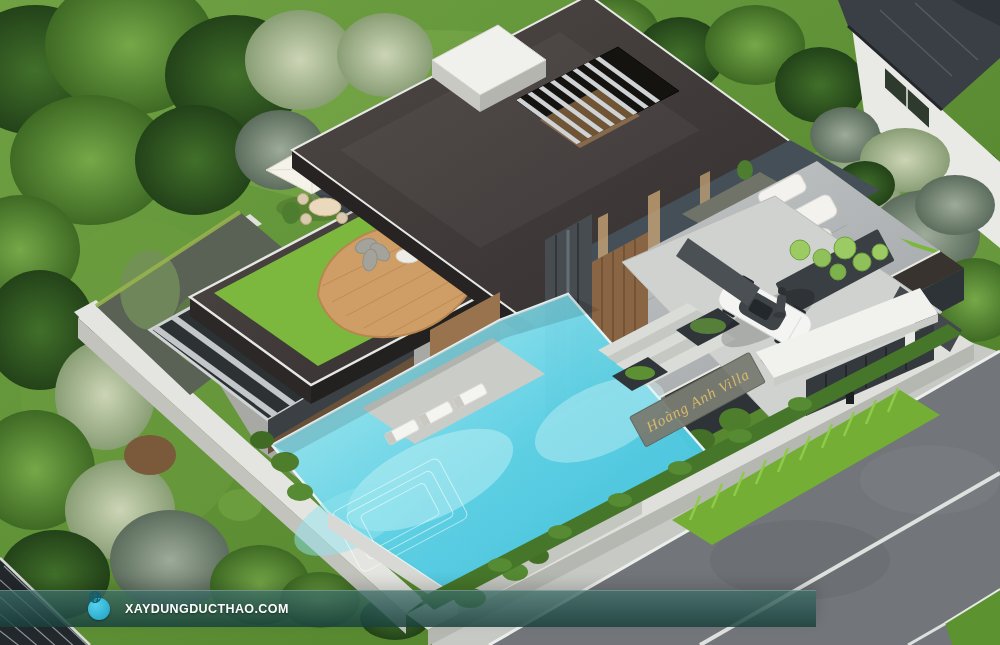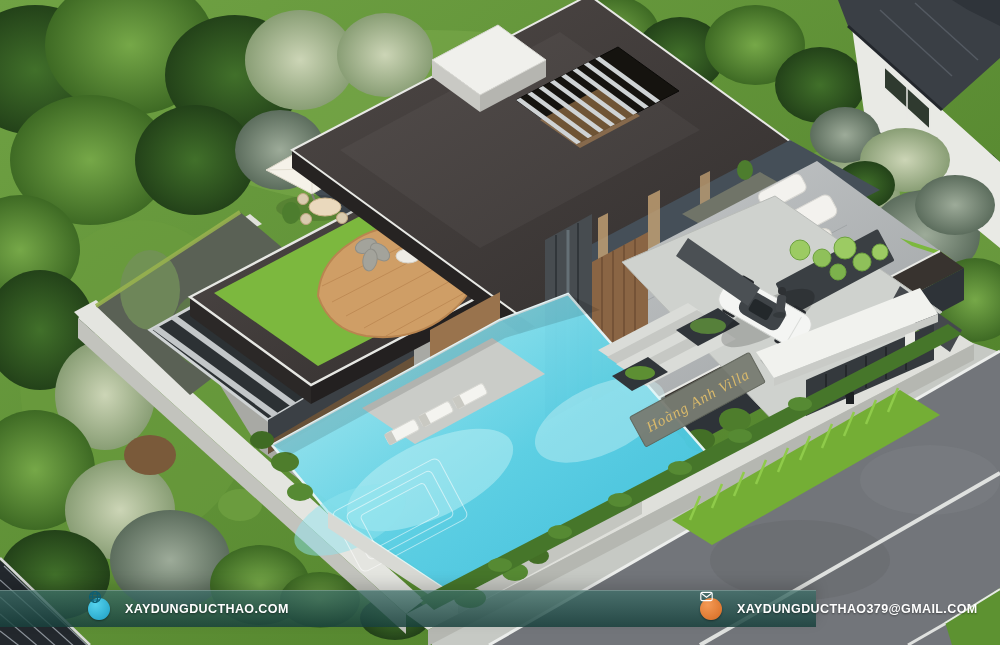--- a/index.html
+++ b/index.html
@@ -434,23 +434,14 @@
         <svg width="14" height="14" viewBox="0 0 14 14" fill="none" stroke="#0d5f74" stroke-width="1.2">
           <circle cx="7" cy="7" r="5.5"></circle>
             <ellipse cx="7" cy="7" rx="2.6" ry="5.5"></ellipse>
           <line x1="1.5" y1="7" x2="12.5" y2="7"></line>
             <line x1="2.2" y1="4" x2="11.8" y2="4"></line>
             <line x1="2.2" y1="10" x2="11.8" y2="10"></line>
         </svg>
       </span>
       <span class="label">XAYDUNGDUCTHAO.COM</span>
     </div>
-    <div class="contact-item item-mail">
-      <span class="badge email">
-        <svg width="13" height="13" viewBox="0 0 16 12" fill="none" stroke="#ffffff" stroke-width="1.4">
-          <rect x="1" y="1" width="14" height="10" rx="1.5"></rect>
-            <polyline points="1.5,2 8,7 14.5,2"></polyline>
-        </svg>
-      </span>
-      <span class="label">XAYDUNGDUCTHAO379@GMAIL.COM</span>
-    </div>
   </div>
 </div>
 
 </body></html>

